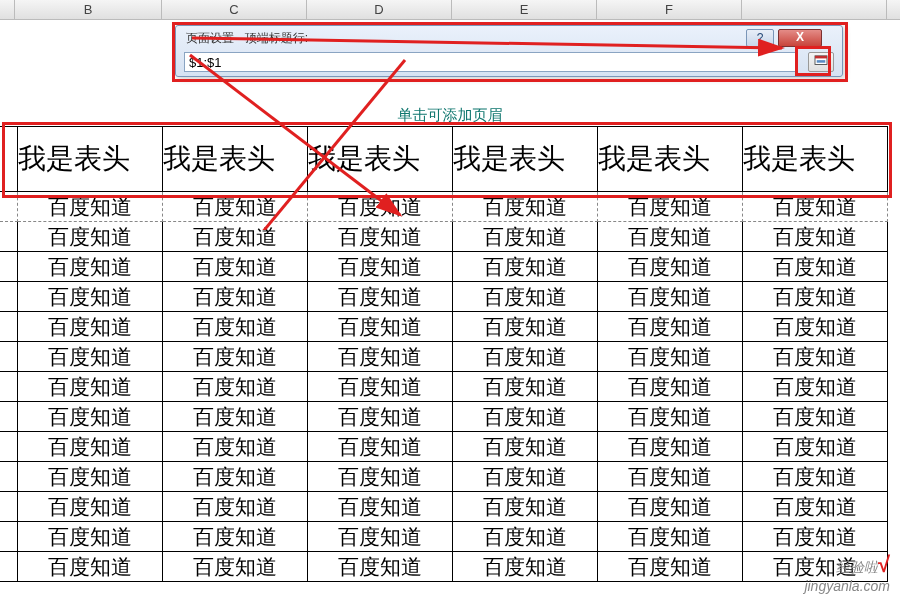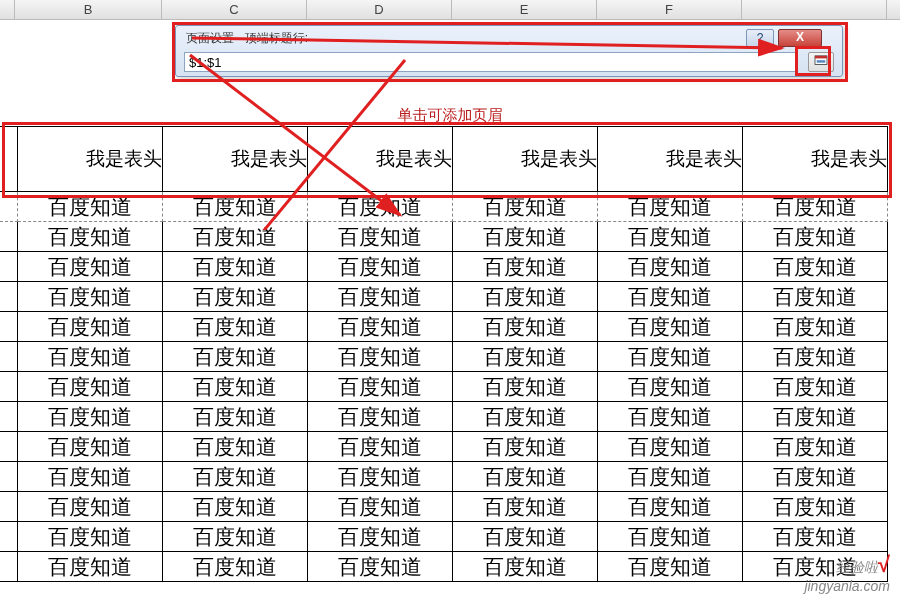--- a/index.html
+++ b/index.html
@@ -23,25 +23,25 @@
     .dialog-title { position: absolute; top: 4px; left: 10px; font-size: 12px; color: #333; font-family: "Microsoft YaHei", sans-serif; }
     .dialog-help { position: absolute; top: 3px; right: 68px; width: 28px; height: 18px; background: linear-gradient(#e8eef8, #c8d6ea); border: 1px solid #7a96b8; border-radius: 2px; text-align: center; font-size: 12px; line-height: 16px; color: #2a4c7a; font-family: Arial; }
     .dialog-close { position: absolute; top: 3px; right: 20px; width: 44px; height: 18px; background: linear-gradient(#e48c87, #c8443b); border: 1px solid #7a3030; border-radius: 2px; text-align: center; color: #fff; font-size: 12px; line-height: 14px; font-weight: bold; font-family: Arial; }
     .dialog-input { position: absolute; top: 26px; left: 8px; width: 612px; height: 20px; background: #fff; border: 1px solid #8aa4c2; font-size: 13px; padding: 0 4px; line-height: 18px; font-family: Arial; }
     .dialog-collapse { position: absolute; top: 26px; right: 8px; width: 26px; height: 20px; background: linear-gradient(#f5f5f5, #e0e0e0); border: 1px solid #999; border-radius: 2px; display: flex; align-items: center; justify-content: center; }
     .dialog-collapse svg { width: 14px; height: 12px; }
     
     .dialog-outline { position: absolute; top: 22px; left: 172px; width: 676px; height: 60px; border: 3px solid #e02020; pointer-events: none; }
     .collapse-outline { position: absolute; top: 46px; left: 795px; width: 36px; height: 30px; border: 3px solid #e02020; pointer-events: none; z-index: 5; }
     
-    .page-hint { position: absolute; top: 106px; left: 0; width: 100%; text-align: center; font-size: 15px; color: #b91c1c; font-family: "SimSun"; }
+    .page-hint { position: absolute; top: 106px; left: 0; width: 100%; text-align: center; font-size: 15px; color: #0f766e; font-family: "SimSun"; }
     
     .table-area { position: absolute; top: 126px; left: 0; width: 900px; }
     .header-row { display: flex; height: 66px; }
-    .header-cell { border: 1px solid #000; border-left: none; text-align: right; font-size: 19px; line-height: 64px; font-family: "SimSun", serif; }
+    .header-cell { border: 1px solid #000; border-left: none; text-align: left; font-size: 28px; line-height: 64px; font-family: "SimSun", serif; }
     .header-cell:first-child { width: 18px; border-right: 1px solid #000; }
     .hcell { width: 145px; }
     
     .header-outline { position: absolute; top: 122px; left: 2px; width: 890px; height: 76px; border: 3px solid #e02020; pointer-events: none; z-index: 3; }
     
     .dashed-row { display: flex; height: 30px; }
     .dashed-cell { border-right: 1px dashed #888; border-bottom: 1px dashed #888; text-align: center; font-size: 21px; line-height: 30px; }
     .dashed-cell:first-child { width: 18px; }
     .dcell { width: 145px; }
     

